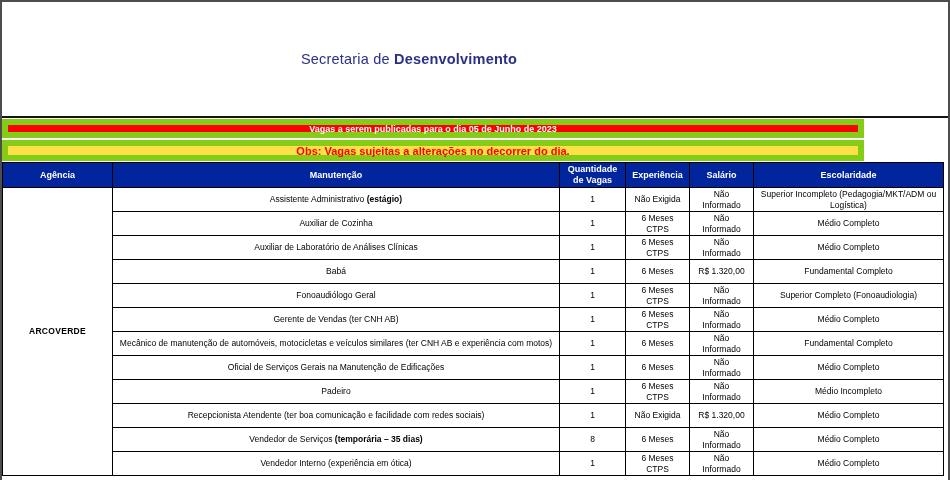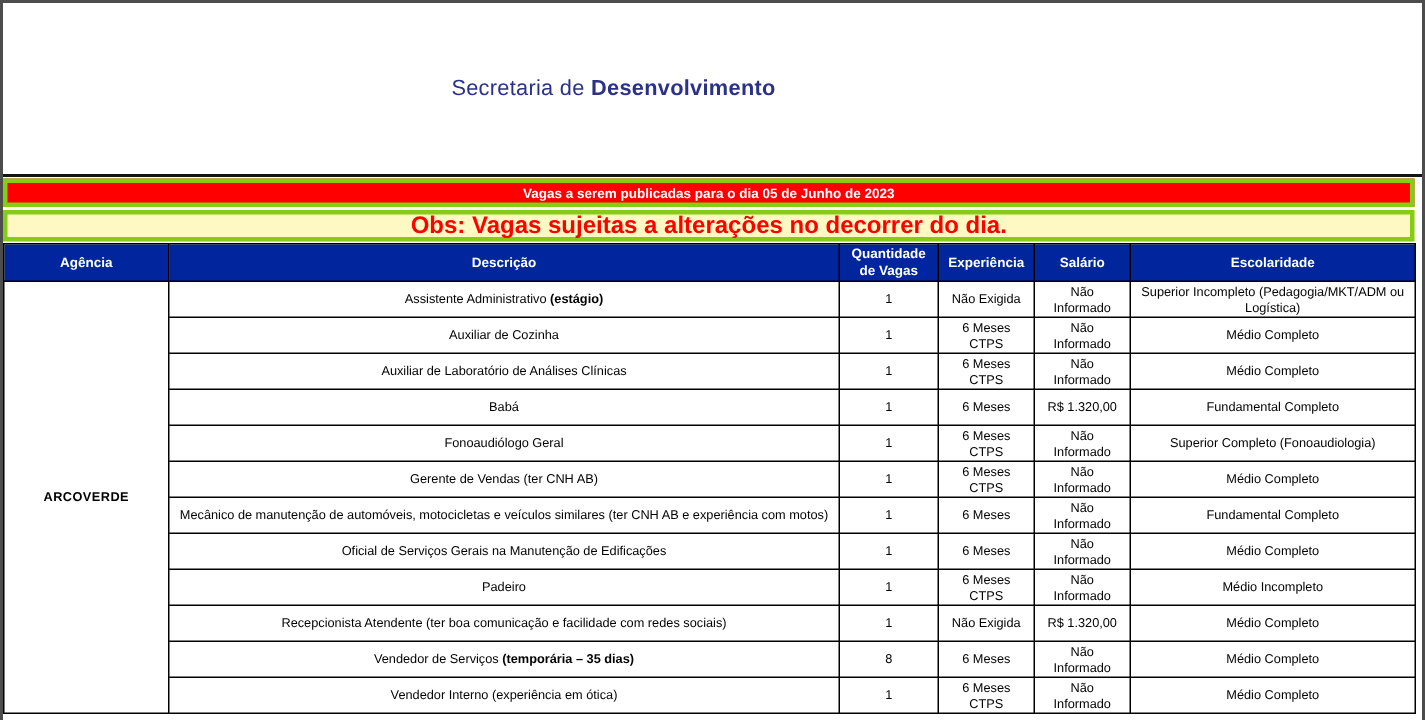--- a/index.html
+++ b/index.html
@@ -17,23 +17,23 @@
     height:116px; background:#ffffff; border-bottom:2px solid #141414;
     display:flex; align-items:center; justify-content:center;
   }
   .brand-group { display:flex; align-items:center; gap:13px; position:relative; left:-66px; }
   .org-title { text-align:right; color:#2b3188; font-size:14.5px; line-height:19px; letter-spacing:.2px; }
   .org-title .reg { font-weight:normal; }
   .org-title b { font-weight:bold; }
   .logo-wrap { width:88px; height:88px; flex:0 0 auto; }
 
   
-  .banner { width:941px; display:flex; align-items:center; justify-content:center; border:3px solid #84cc16; }
+  .banner { width:862px; display:flex; align-items:center; justify-content:center; border:6px solid #84cc16; }
   .banner-red { margin-top:1px; height:19px; background:#fe0000; color:#ffffff; font-weight:bold; font-size:9px; }
-  .banner-yellow { margin-top:2px; height:21px; background:#fef9c3; color:#fe0000; font-weight:bold; font-size:16px; margin-bottom:1px; }
+  .banner-yellow { margin-top:2px; height:21px; background:#fde047; color:#fe0000; font-weight:bold; font-size:11px; margin-bottom:1px; }
 
   
   table.vagas { width:941px; border-collapse:collapse; table-layout:fixed; }
   table.vagas th, table.vagas td { border:1px solid #000; text-align:center; vertical-align:middle; }
   table.vagas thead th {
     background:#01259c; color:#ffffff; font-weight:bold; font-size:9px;
     height:24px; padding:1px 2px; line-height:11px;
   }
   table.vagas tbody td { font-size:8.5px; color:#000; height:24px; padding:1px 4px; line-height:10.5px; background:#ffffff; }
   td.agency { font-weight:bold; font-size:9px; letter-spacing:.3px; }
@@ -71,21 +71,21 @@
       <col class="c-agencia">
         <col class="c-desc">
         <col class="c-qtd">
         <col class="c-exp">
         <col class="c-sal">
         <col class="c-esc">
     </colgroup>
     <thead>
       <tr>
         <th>Agência</th>
-        <th>Descrição</th>
+        <th>Manutenção</th>
         <th>Quantidade de Vagas</th>
         <th>Experiência</th>
         <th>Salário</th>
         <th>Escolaridade</th>
       </tr>
     </thead>
     <tbody>
         <tr>
           <td class="agency" rowspan="12">ARCOVERDE</td>
           <td class="desc">Assistente Administrativo <b class="bold-seg">(estágio)</b></td>

